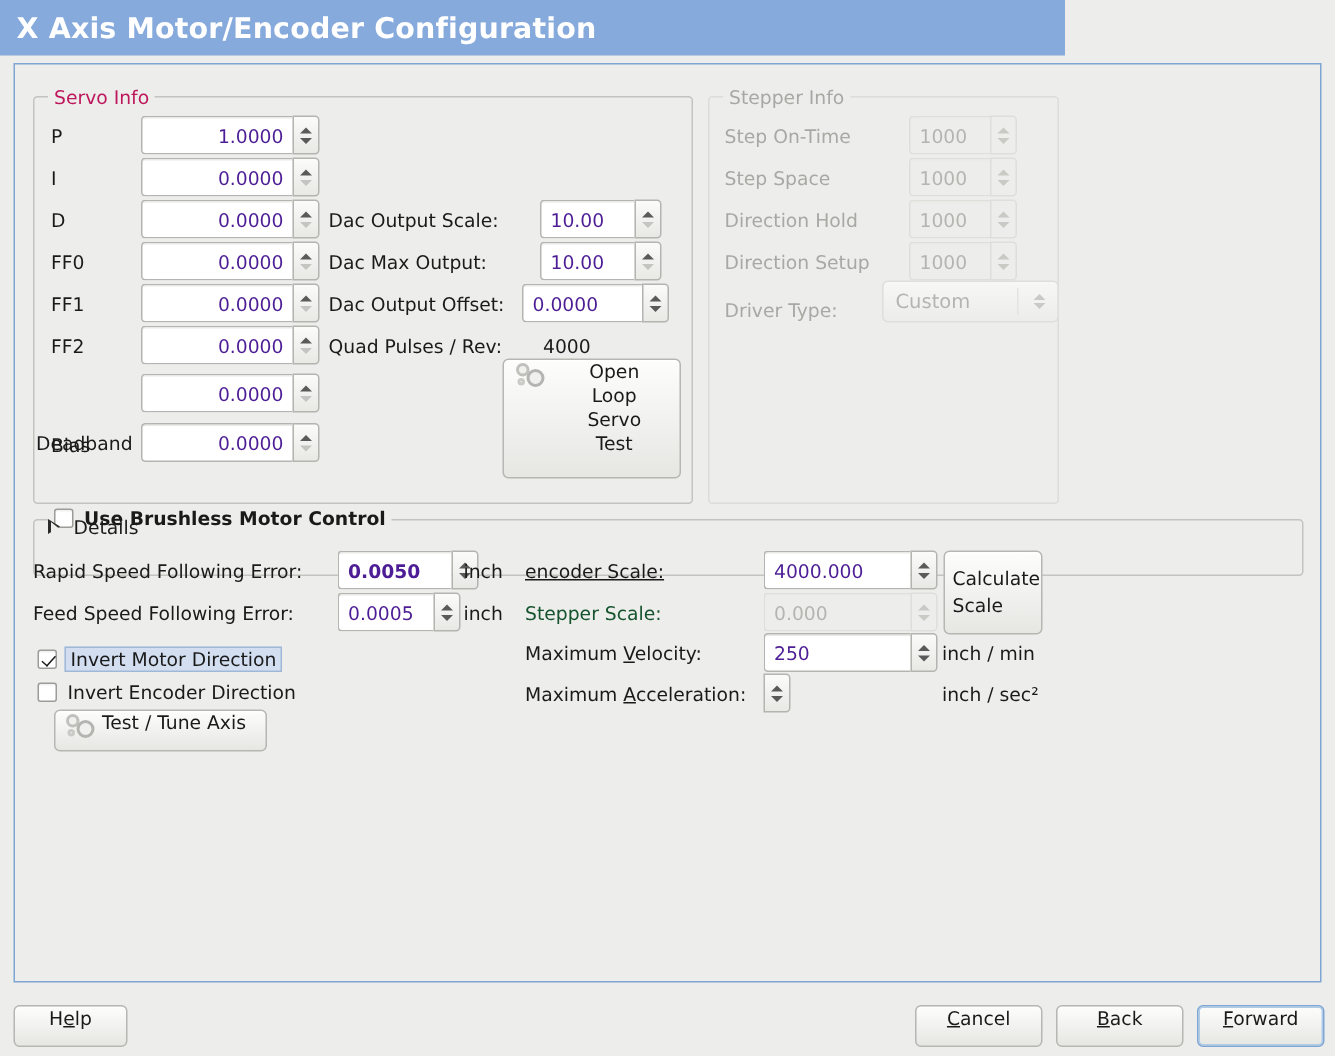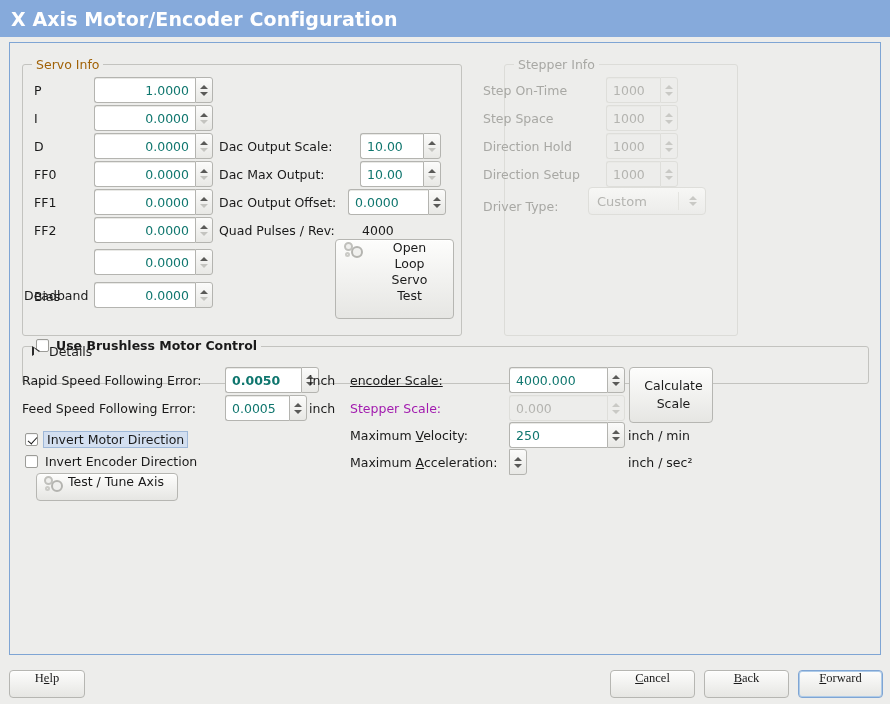--- a/index.html
+++ b/index.html
@@ -8,21 +8,21 @@
     width: 890px; height: 704px;
     background: #ededeb;
     font-family: "DejaVu Sans", "Liberation Sans", sans-serif;
     font-size: 12.5px;
     color: #1a1a1a;
     overflow: hidden;
   }
 
   
   .titlebar {
-    position: absolute; left: 0; top: 0; width: 890px; height: 37px;
+    position: absolute; left: 0; top: 0; width: 710px; height: 37px;
     background: #86aadb;
     display: flex; align-items: center;
   }
   .titlebar .title {
     color: #ffffff; font-weight: bold; font-size: 19px;
     padding-left: 11px; letter-spacing: 0.1px;
   }
 
   
   .content {
@@ -30,42 +30,42 @@
     width: 872px; height: 613px;
     border: 1px solid #7fa5d4;
     background: #ededeb;
   }
 
   
   .frame { position: absolute; border: 1px solid #c3c3bf; border-radius: 3px; }
   .frame > .legend {
     position: absolute; top: -8px; left: 9px;
     background: #ededeb; padding: 0 4px;
-    font-size: 12.5px; color: #a16207;
-  }
-  .frame.dim { border-color: #dcdcd8; margin-left: 32px; }
+    font-size: 12.5px; color: #be185d;
+  }
+  .frame.dim { border-color: #dcdcd8; }
   .frame.dim > .legend { color: #a8a8a4; }
 
   
   .lbl { position: absolute; white-space: nowrap; font-size: 12.5px; color: #1a1a1a; line-height: 16px; }
   .lbl.dim { color: #a8a8a4; }
   .lbl u { text-decoration: underline; }
 
   
   .spin { position: absolute; display: flex; height: 26px; }
   .spin .entry {
     flex: 1 1 auto;
     background: #ffffff;
     border: 1px solid #b4b4b0;
     border-right: none;
     border-radius: 3px 0 0 3px;
     box-shadow: inset 0 1px 0 #e9e9e6;
     display: flex; align-items: center;
     padding: 0 6px;
-    font-size: 12.5px; color: #0f766e;
+    font-size: 12.5px; color: #4c1d95;
     overflow: hidden;
   }
   .spin .entry.right { justify-content: flex-end; }
   .spin .btns {
     flex: 0 0 18px; width: 18px;
     border: 1px solid #b4b4b0;
     border-radius: 0 3px 3px 0;
     background: linear-gradient(#fbfbfa, #e8e8e5);
     display: flex; flex-direction: column;
     align-items: center; justify-content: center;
@@ -165,21 +165,21 @@
   .expander .tri::after {
     content: ""; position: absolute; left: -6.4px; top: -4px;
     width: 0; height: 0;
     border-top: 4px solid transparent;
     border-bottom: 4px solid transparent;
     border-left: 5.8px solid #ededeb;
   }
   .expander .etxt { margin-left: 9px; font-size: 12.5px; }
 
   
-  .actionbar { position: absolute; left: 0; top: 660px; width: 890px; height: 44px; font-family: Liberation Serif, serif; }
+  .actionbar { position: absolute; left: 0; top: 660px; width: 890px; height: 44px; }
 </style>
 </head>
 <body>
 
 <div class="titlebar">
   <div class="title">X Axis Motor/Encoder Configuration</div>
 </div>
 
 <div class="content">
 
@@ -394,30 +394,30 @@
 
   <div class="lbl" style="left:340px; top:330px;text-decoration:underline;">encoder Scale:</div>
   <div class="spin" style="left:499px; top:324px; width:116px;">
     <div class="entry">4000.000</div>
     <div class="btns">
         <i class="arw up"></i>
         <i class="arw dn"></i>
       </div>
   </div>
 
-  <div class="lbl dim" style="left:340px; top:358px; color:#a21caf;">Stepper Scale:</div>
+  <div class="lbl dim" style="left:340px; top:358px; color:#14532d;">Stepper Scale:</div>
   <div class="spin dim" style="left:499px; top:352px; width:116px;">
     <div class="entry">0.000</div>
     <div class="btns">
         <i class="arw up"></i>
         <i class="arw dn"></i>
       </div>
   </div>
 
-  <div class="btn" style="left:619px; top:324px; width:84px; height:56px; flex-direction:column; align-items:center; padding-left:5px; justify-content:center; line-height:18px;">
+  <div class="btn" style="left:619px; top:324px; width:66px; height:56px; flex-direction:column; align-items:flex-start; padding-left:5px; justify-content:center; line-height:18px;">
     <span>Calculate</span>
     <span>Scale</span>
   </div>
 
   <div class="lbl" style="left:340px; top:385px;">Maximum <u>V</u>elocity:</div>
   <div class="spin" style="left:499px; top:379px; width:116px;">
     <div class="entry">250</div>
     <div class="btns">
         <i class="arw up"></i>
         <i class="arw dn"></i>

